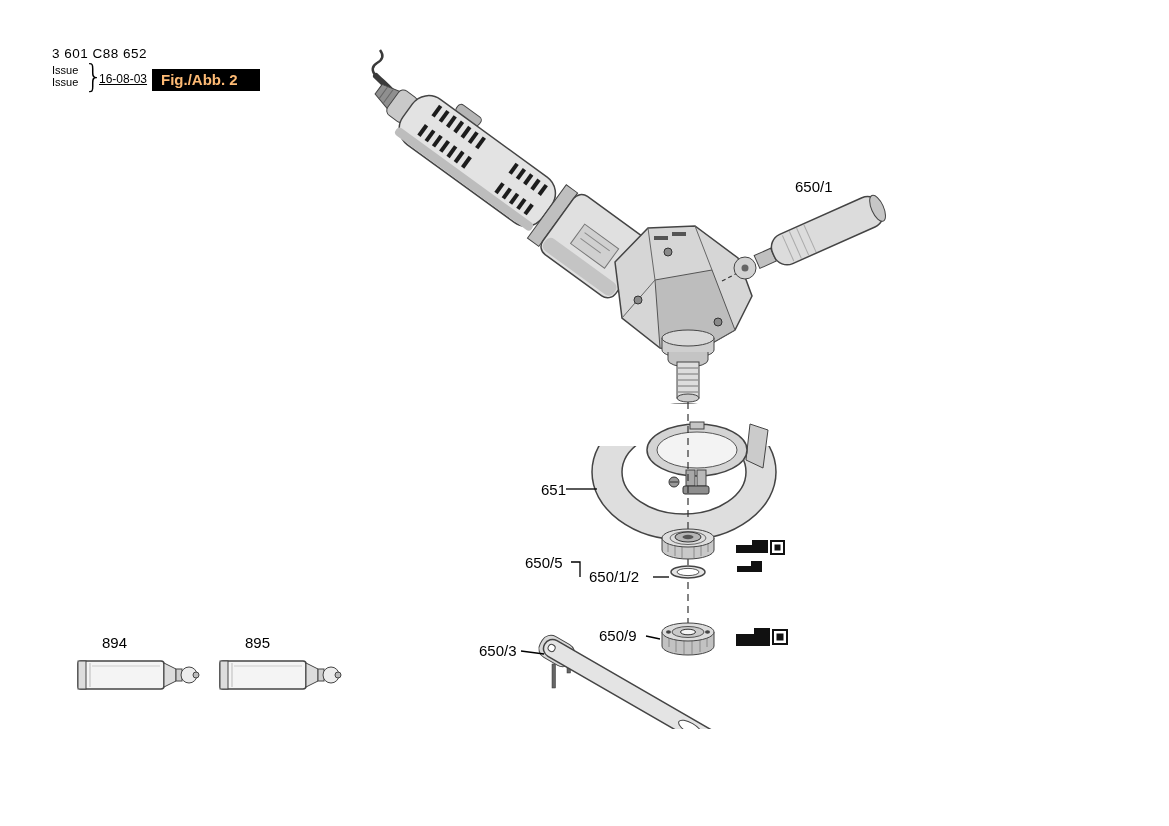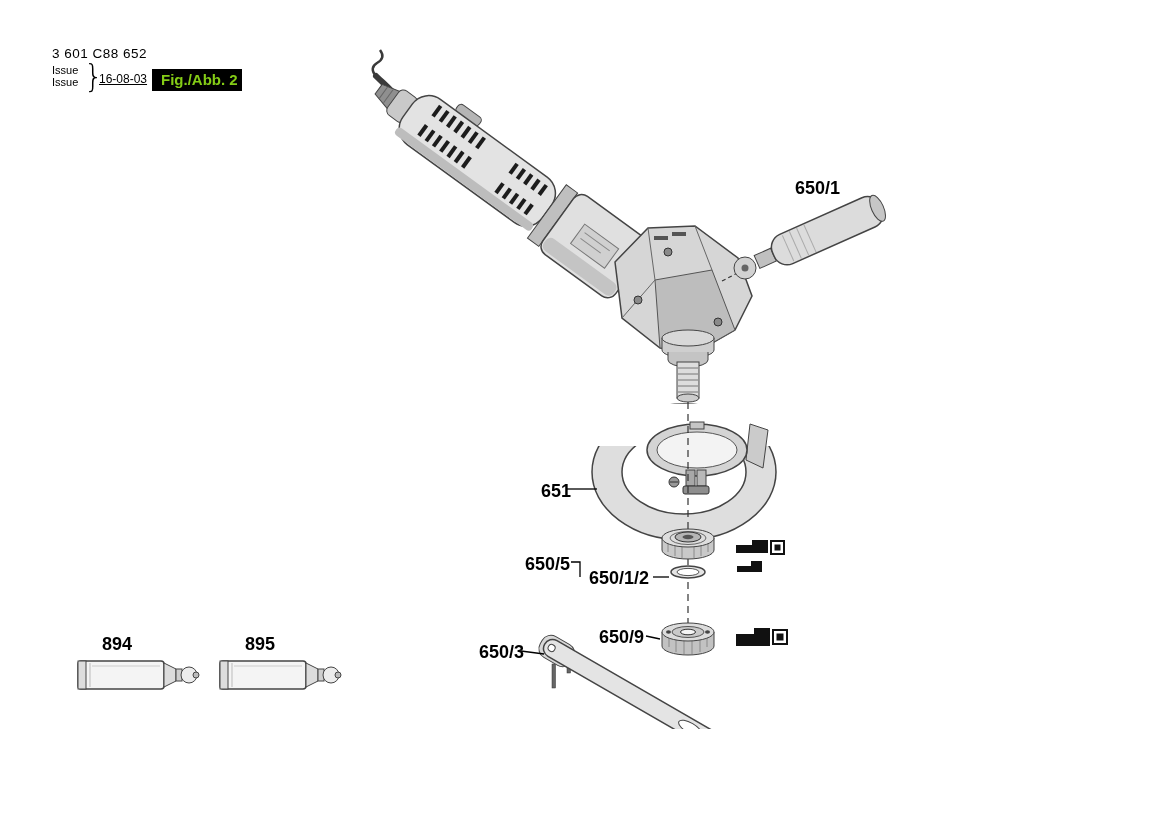--- a/index.html
+++ b/index.html
@@ -4,23 +4,23 @@
 <style>
   html,body{margin:0;padding:0;background:#fff;}
   .page{position:relative;width:1169px;height:729px;background:#fff;overflow:hidden;
         font-family:"Liberation Sans",sans-serif;color:#000;}
   .abs{position:absolute;}
   .part-number{left:52px;top:46px;font-size:13.5px;letter-spacing:.5px;}
   .stand-issue{left:52px;top:64px;font-size:11px;line-height:12px;}
   .brace{left:84px;top:58px;font-size:30px;font-weight:300;transform:scaleY(1.05);
          font-family:"DejaVu Sans",sans-serif;}
   .issue-date{left:99px;top:72px;font-size:12px;text-decoration:underline;}
-  .fig-box{left:152px;top:69px;background:#000;color:#84cc16;font-weight:bold;
-           font-size:15px;padding:2px 4px 3px 9px;}
-  .part-label{position:absolute;font-weight:bold;font-size:18px;white-space:nowrap;}
+  .fig-box{left:152px;top:69px;background:#000;color:#fdba74;font-weight:bold;
+           font-size:15px;padding:2px 22px 3px 9px;}
+  .part-label{position:absolute;font-weight:normal;font-size:15px;white-space:nowrap;}
   .footer-notes{left:60px;top:714px;font-size:11.5px;line-height:13.5px;}
   svg{position:absolute;left:0;top:0;}
 </style>
 </head>
 <body>
 
 <div class="page">
 
   <div class="abs part-number">3 601 C88 652</div>
   <div class="abs stand-issue">

